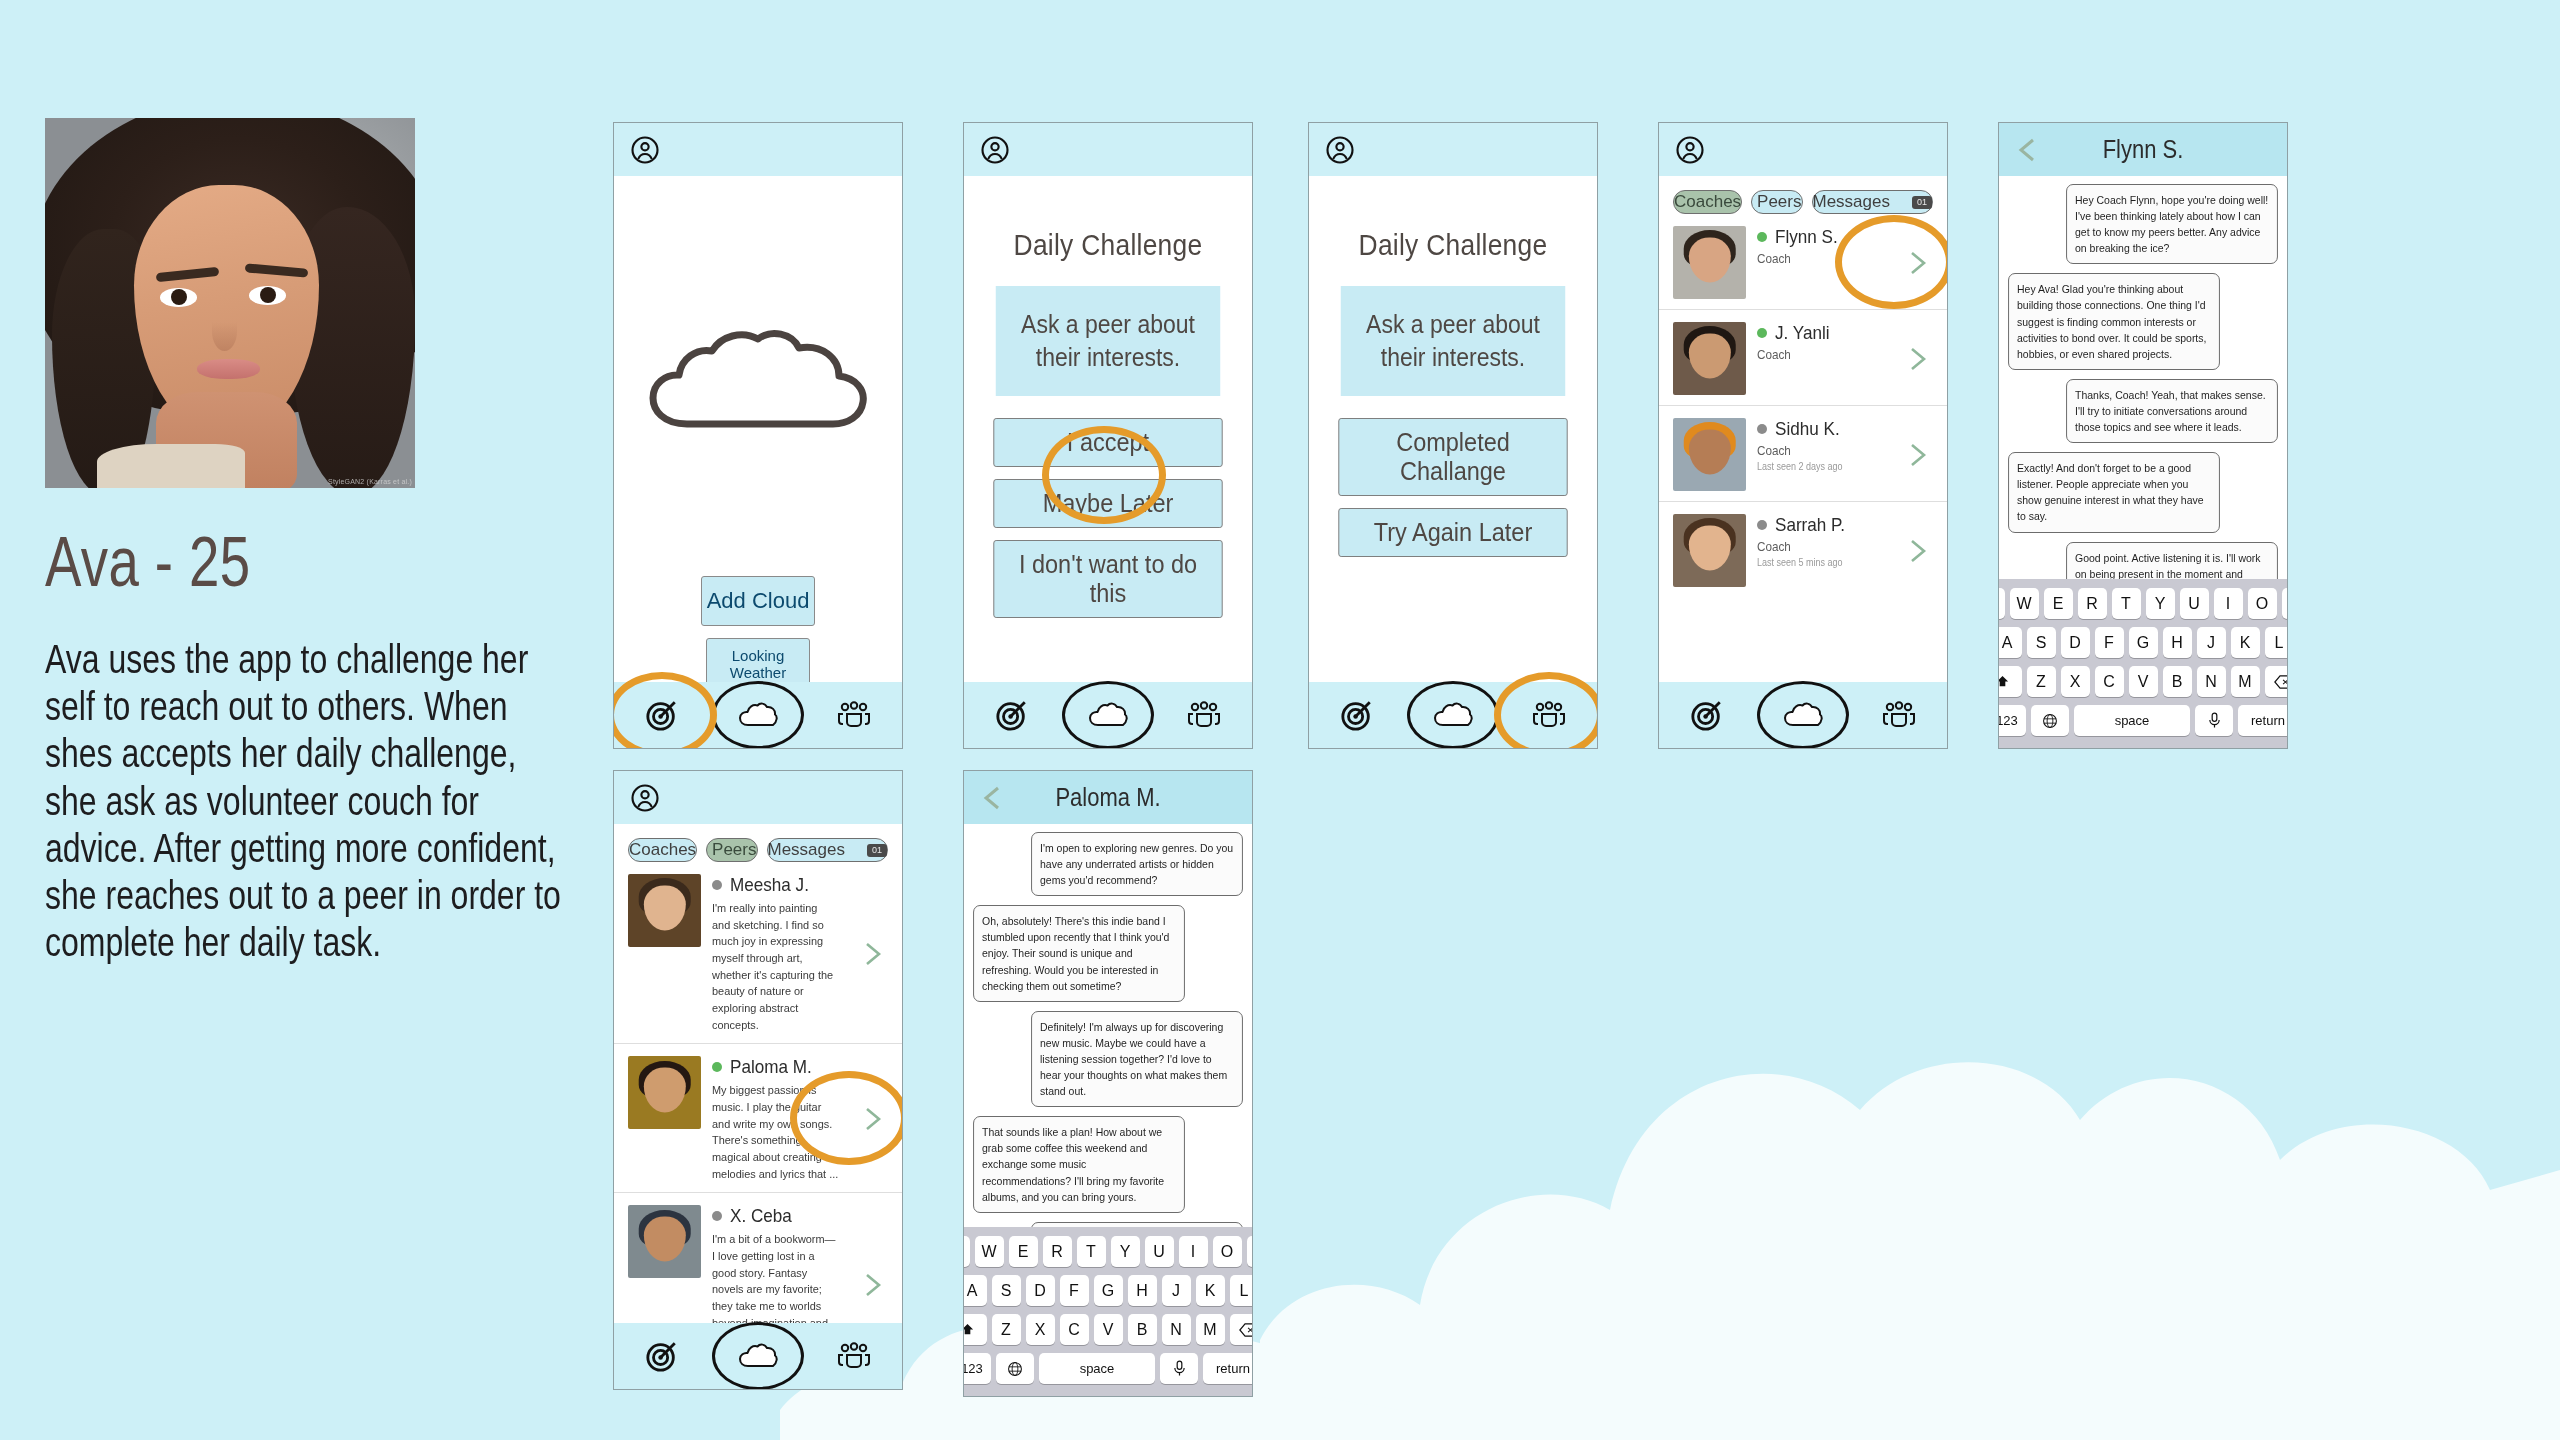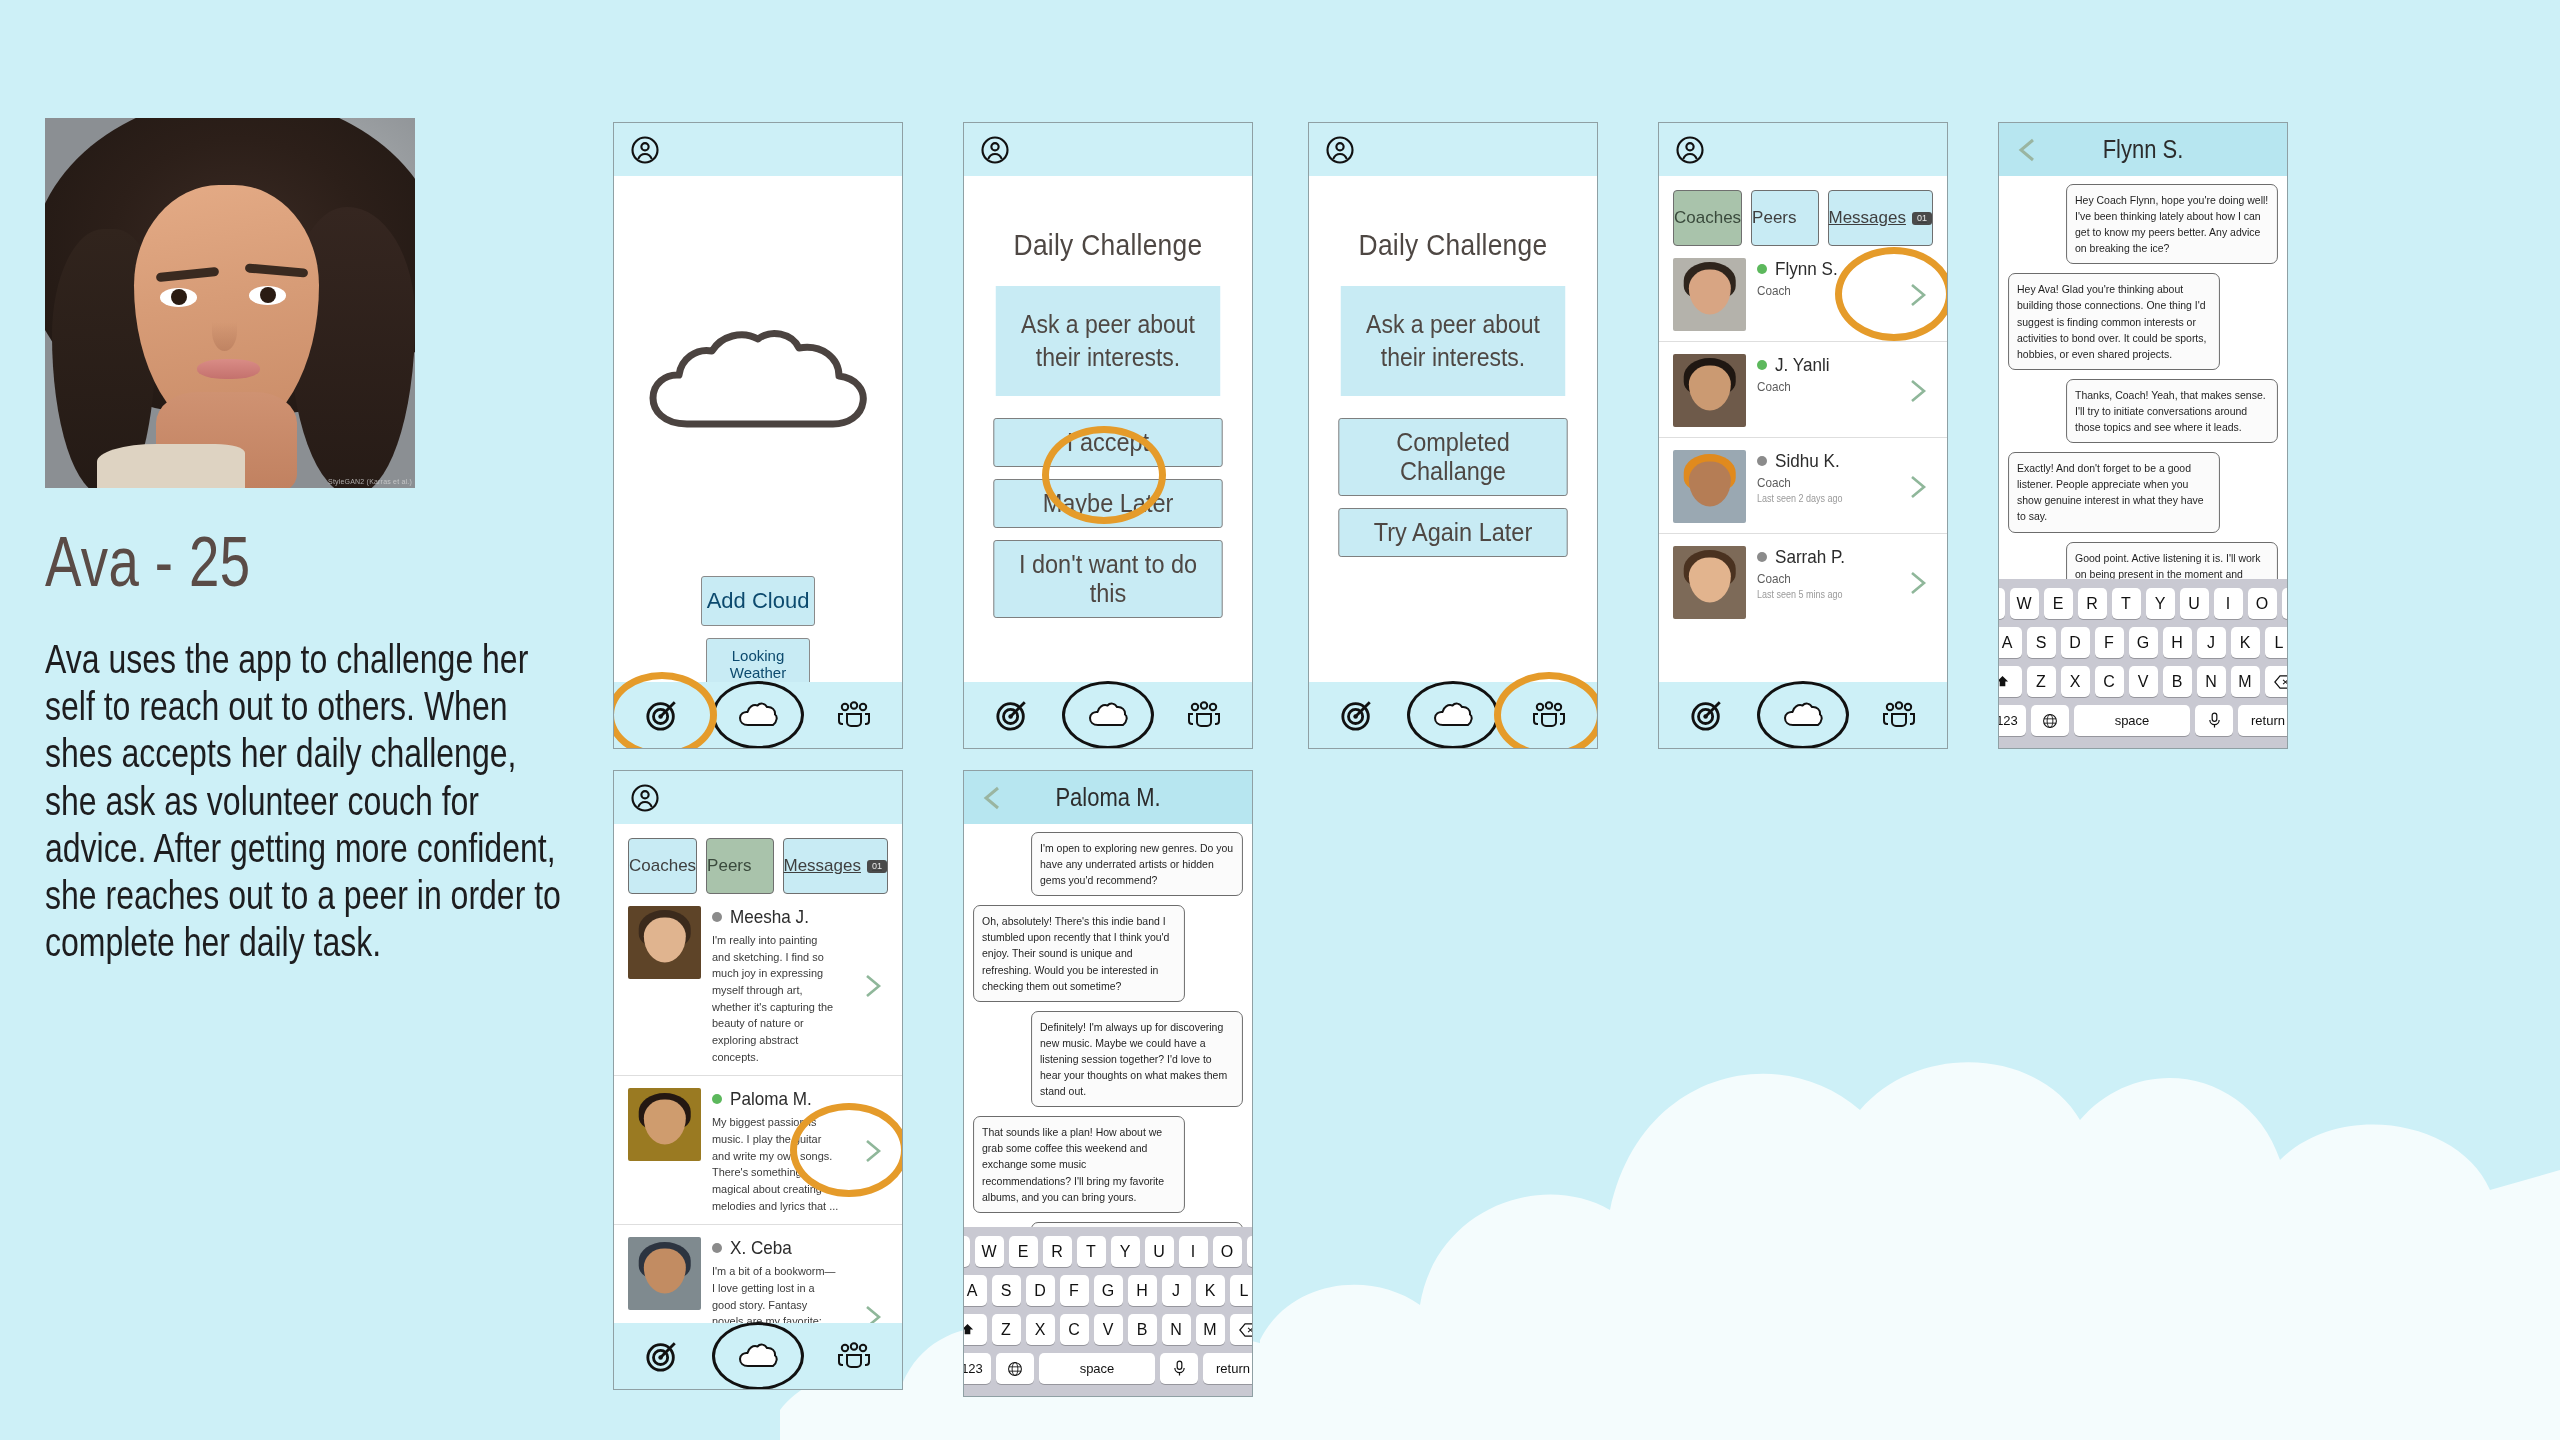--- a/index.html
+++ b/index.html
@@ -103,24 +103,24 @@
 
   
   .cloud-art{position:absolute;left:50%;top:150px;transform:translateX(-50%);}
   .cl-btn{position:absolute;left:50%;transform:translateX(-50%);background:#c8ebf4;
     border:1.4px solid #8a8a8a;border-radius:3px;color:#0c4a6e;text-align:center;}
   .cl-btn.add{top:400px;width:112px;padding:11px 0;font-size:22px;}
   .cl-btn.prev{top:462px;width:102px;padding:8px 0;font-size:15px;}
 
   
   .tabs{display:flex;gap:9px;padding:14px 14px 0 14px;}
-  .tab{flex:1;border:1.4px solid #6f6f6f;border-radius:4px;text-align:left;font-size:17px;
-    padding:17px 0;color:#3f3f3f;background:#c8ebf4;position:relative;}
+  .tab{flex:1;border:1.4px solid #6f6f6f;border-radius:14px;text-align:right;font-size:17px;
+    padding:1px 0;color:#3f3f3f;background:#c8ebf4;position:relative;}
   .tab.active{background:#a9c3ab;color:#3a4a3c;}
-  .tab.msg{display:flex;align-items:center;justify-content:center;gap:6px;text-decoration:underline;}
+  .tab.msg{display:flex;align-items:center;justify-content:center;gap:22px;}
   .badge{background:#4a4a4a;color:#e8e8e8;font-size:9px;border-radius:3px;padding:2px 5px;line-height:1;}
 
   .row{display:flex;padding:12px 12px 10px 14px;gap:11px;align-items:flex-start;position:relative;}
   .row + .row{border-top:1px solid #dedede;}
   .avatar{width:73px;height:73px;flex:0 0 73px;border-radius:2px;overflow:hidden;position:relative;background:#9aa0a4;}
   .av-face{position:absolute;left:50%;top:46%;transform:translate(-50%,-50%);
     width:58%;height:62%;border-radius:48% 48% 50% 50%/42% 42% 58% 58%;}
   .av-hair{position:absolute;left:50%;top:6%;transform:translateX(-50%);
     width:72%;height:52%;border-radius:50% 50% 38% 38%;}
   .row-mid{flex:1 1 auto;min-width:0;}

